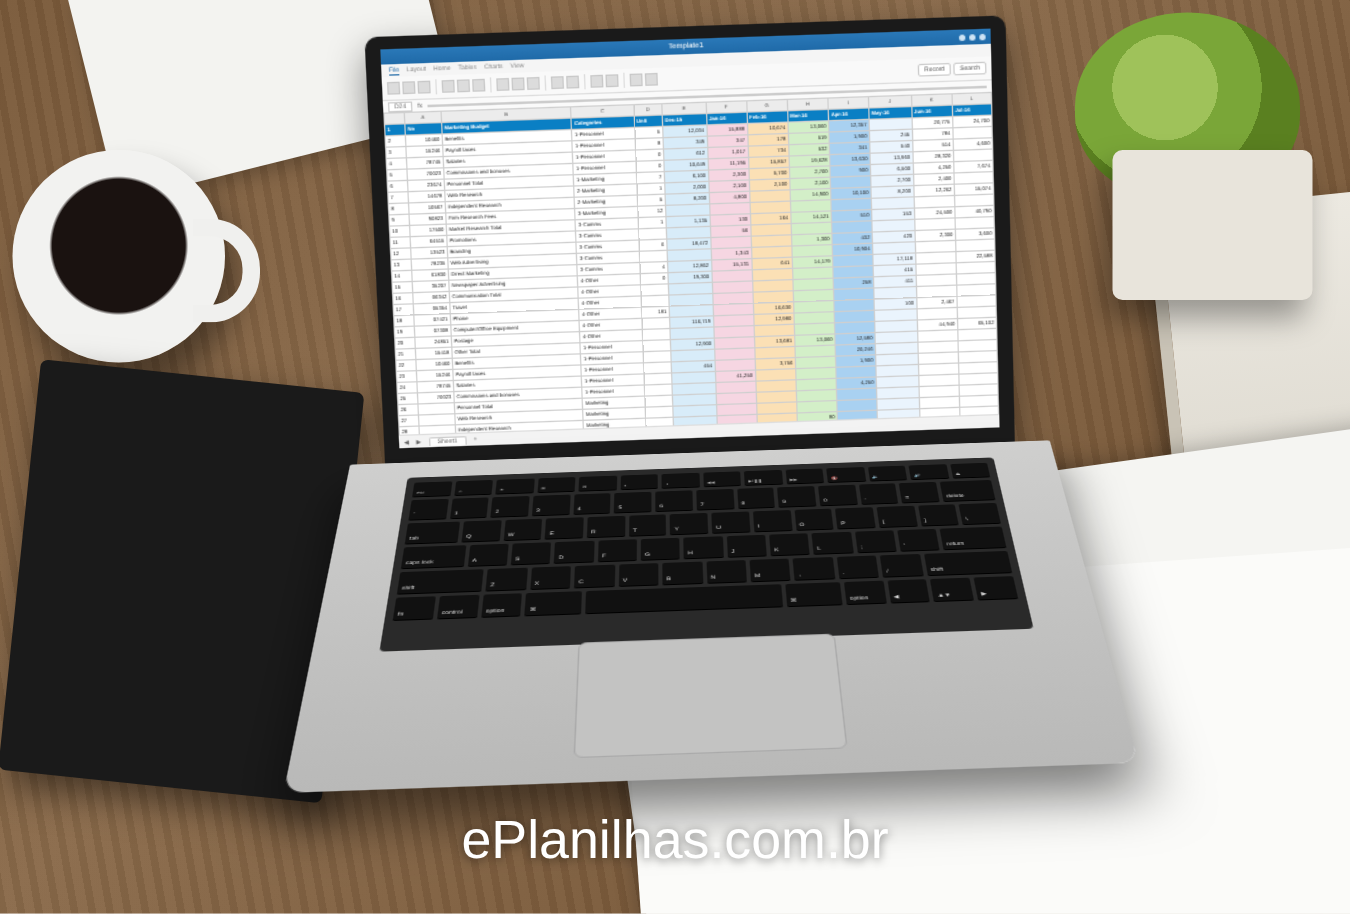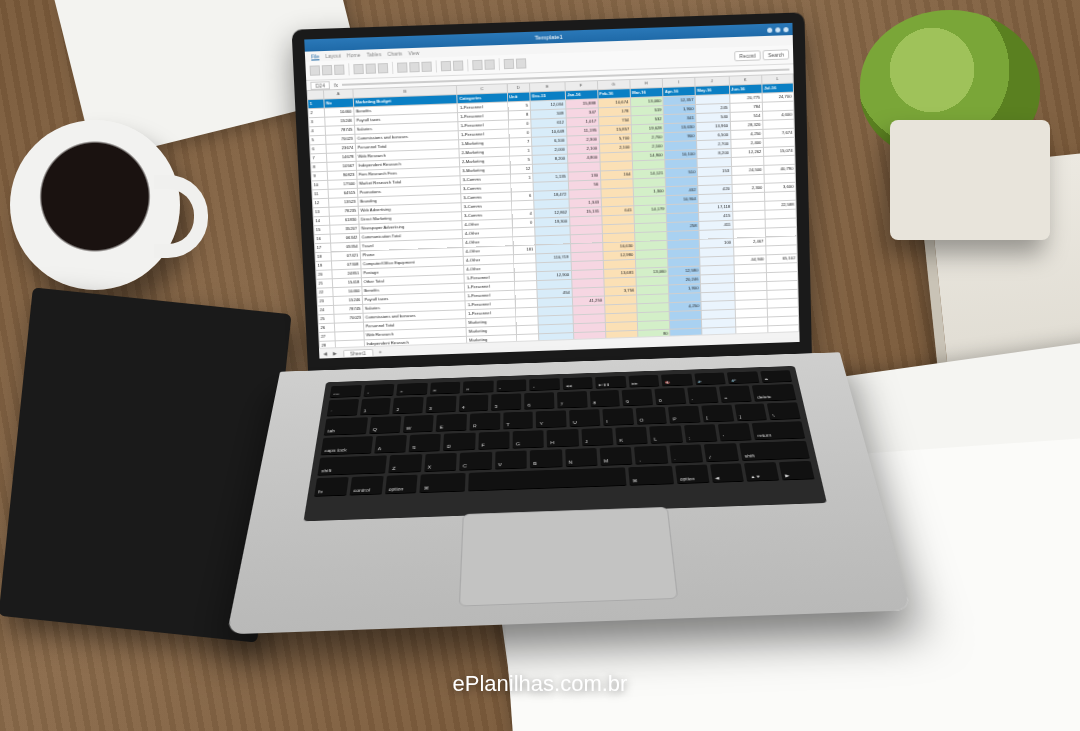--- a/index.html
+++ b/index.html
@@ -209,21 +209,21 @@
   .key.wide175{flex:1.75;}
   .key.wide25{flex:2.4;}
   .key.space{flex:6;}
   .trackpad{position:absolute;bottom:20px;left:50%;transform:translateX(-50%);width:180px;height:100px;background:#c3c3c2;border:1px solid #aaa;border-radius:6px;}
 
   .watermark {
     position:absolute;
     bottom:34px; left:0; right:0;
     text-align:center;
     color:#fff;
-    font-size:22px;
+    font-size:43px;
     font-weight:500;
     text-shadow:0 2px 8px rgba(0,0,0,0.5);
     font-family:"Segoe UI",Arial,sans-serif;
   }
 </style>
 </head>
 <body>
 
 <div class="scene">
   <div class="paper-top"></div>

